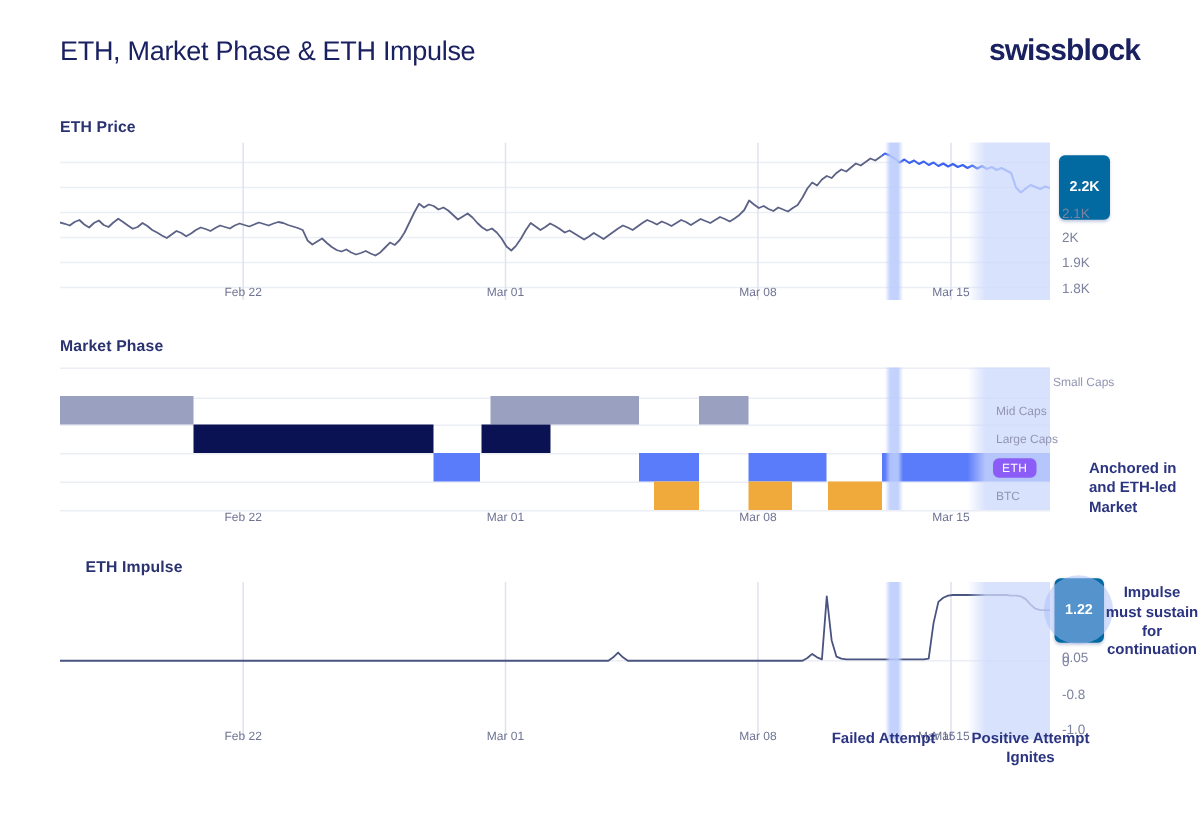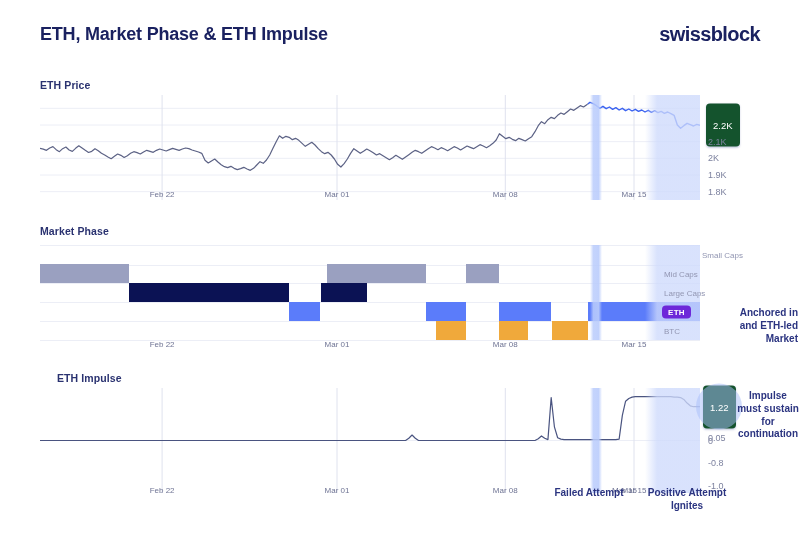--- a/index.html
+++ b/index.html
@@ -6,21 +6,21 @@
   body{
     width:800px;height:545px;background:#ffffff;
     font-family:"Liberation Sans","DejaVu Sans",sans-serif;
     color:#1e2470;overflow:hidden;position:relative;
   }
   .page{position:absolute;inset:0;}
 
   
   .hdr-title{
     position:absolute;left:40px;top:24px;
-    font-size:18px;font-weight:bold;letter-spacing:-0.2px;
+    font-size:18px;font-weight:normal;letter-spacing:-0.2px;
     color:#1a2160;white-space:nowrap;
   }
   .hdr-logo{
     position:absolute;right:40px;top:23px;
     font-size:20px;font-weight:bold;letter-spacing:-0.6px;
     color:#1a2160;white-space:nowrap;text-align:right;
   }
 
   
   .sec-title{
@@ -58,21 +58,21 @@
     position:absolute;font-size:8px;color:#6f7494;
     transform:translateX(-50%);white-space:nowrap;
   }
   .ylab{
     position:absolute;font-size:9px;color:#7d829f;
     white-space:nowrap;transform:translateY(-50%);
   }
 
   .ybadge{
     position:absolute;transform:translateY(-50%);
-    background:#14532d;color:#fff;font-size:9.5px;font-weight:normal;
+    background:#0369a1;color:#fff;font-size:9.5px;font-weight:bold;
     padding:16px 7px;border-radius:4px;white-space:nowrap;
     box-shadow:0 1px 2px rgba(40,60,140,.25);
   }
   .ybadge.circle-halo::before{
     content:"";position:absolute;left:50%;top:50%;
     width:46px;height:46px;margin:-23px 0 0 -23px;
     background:rgba(168,190,250,.5);border-radius:50%;z-index:-1;
   }
 
   
@@ -80,30 +80,30 @@
   .prow{position:absolute;left:0;width:100%;border-bottom:1px solid #eceef6;}
   .prow:first-child{border-top:1px solid #eceef6;}
   .seg{position:absolute;top:0;bottom:0;}
 
   .rowlab{
     position:absolute;left:664px;font-size:8px;color:#9296b2;
     white-space:nowrap;transform:translateY(-50%);
   }
   .eth-badge{
     position:absolute;left:662px;transform:translateY(-50%);
-    background:#6d28d9;color:#fff;font-size:8px;font-weight:bold;
+    background:#8b5cf6;color:#fff;font-size:8px;font-weight:normal;
     padding:2px 6px;border-radius:4px;letter-spacing:.3px;
   }
 
   
   .annot{
     position:absolute;font-size:10px;font-weight:bold;line-height:1.28;
     color:#2b3480;text-align:center;white-space:pre-line;
   }
-  #an-phase{left:726px;top:307px;width:72px;text-align:right;}
+  #an-phase{left:726px;top:307px;width:72px;text-align:left;}
   #an-impulse{left:736px;top:390px;width:64px;text-align:center;}
   #an-failed{left:546px;top:487px;width:86px;}
   #an-positive{left:636px;top:487px;width:102px;}
   .xlab-mar15-bottom{
     position:absolute;left:612px;top:486px;
     font-size:8px;color:#6f7494;white-space:nowrap;
   }
 </style>
 </head>
 <body>

